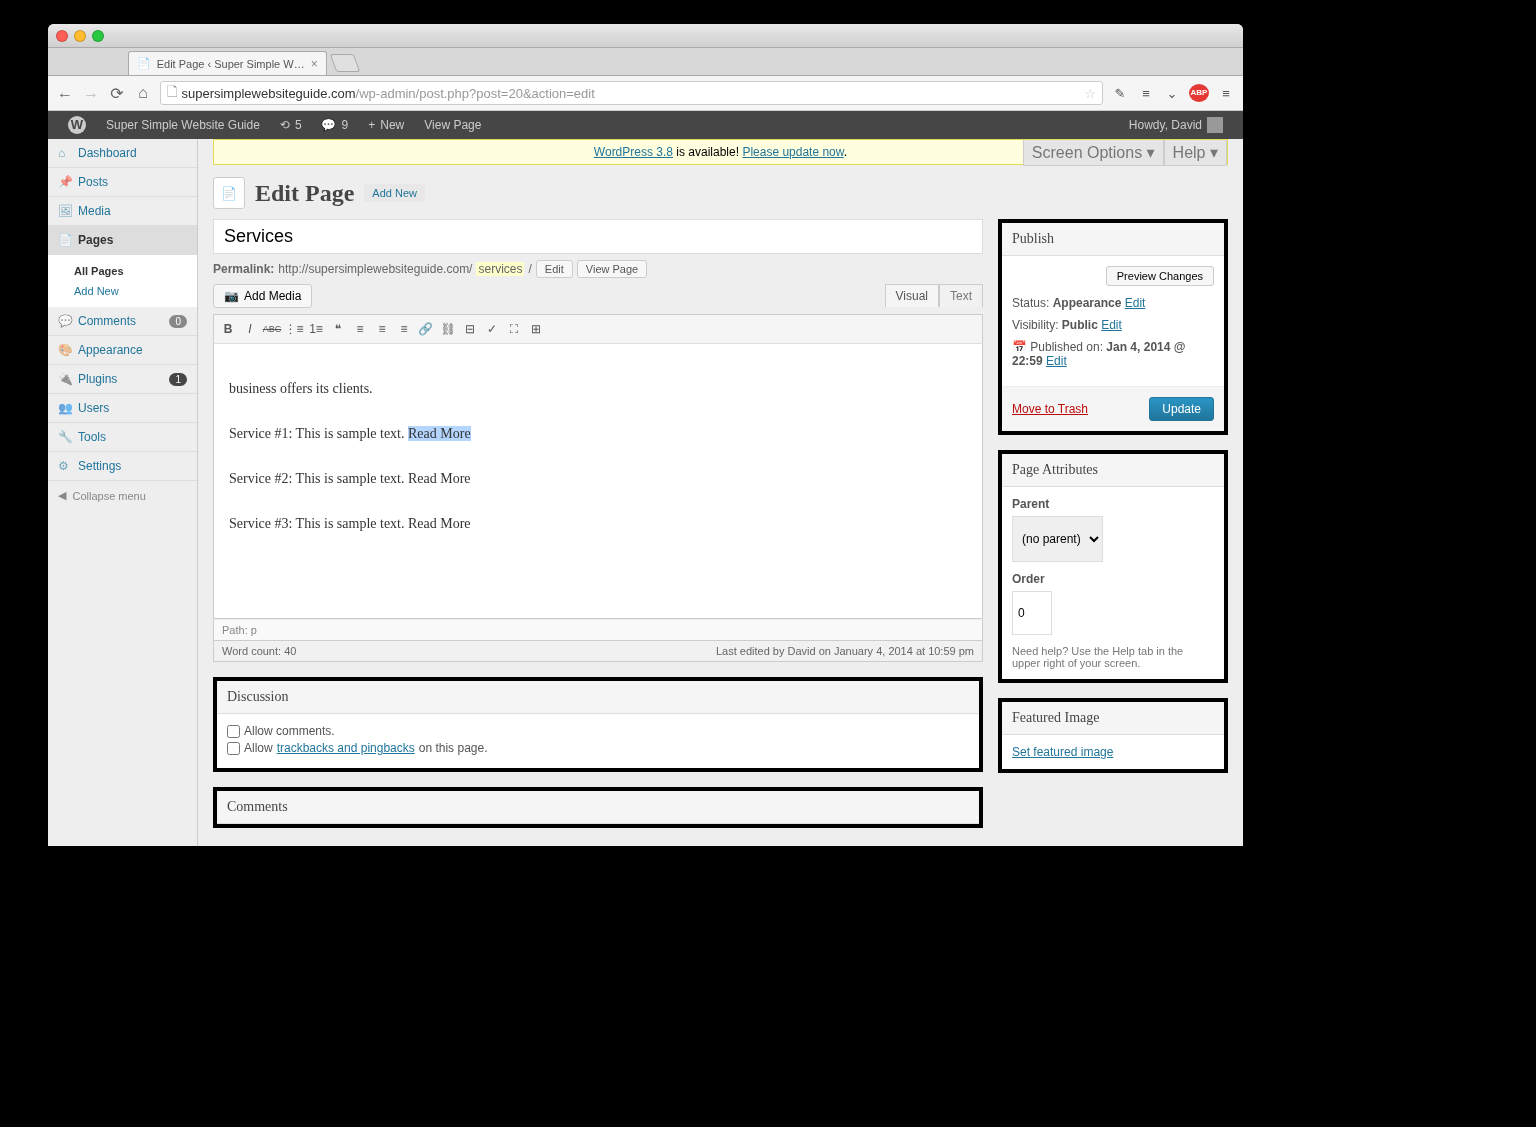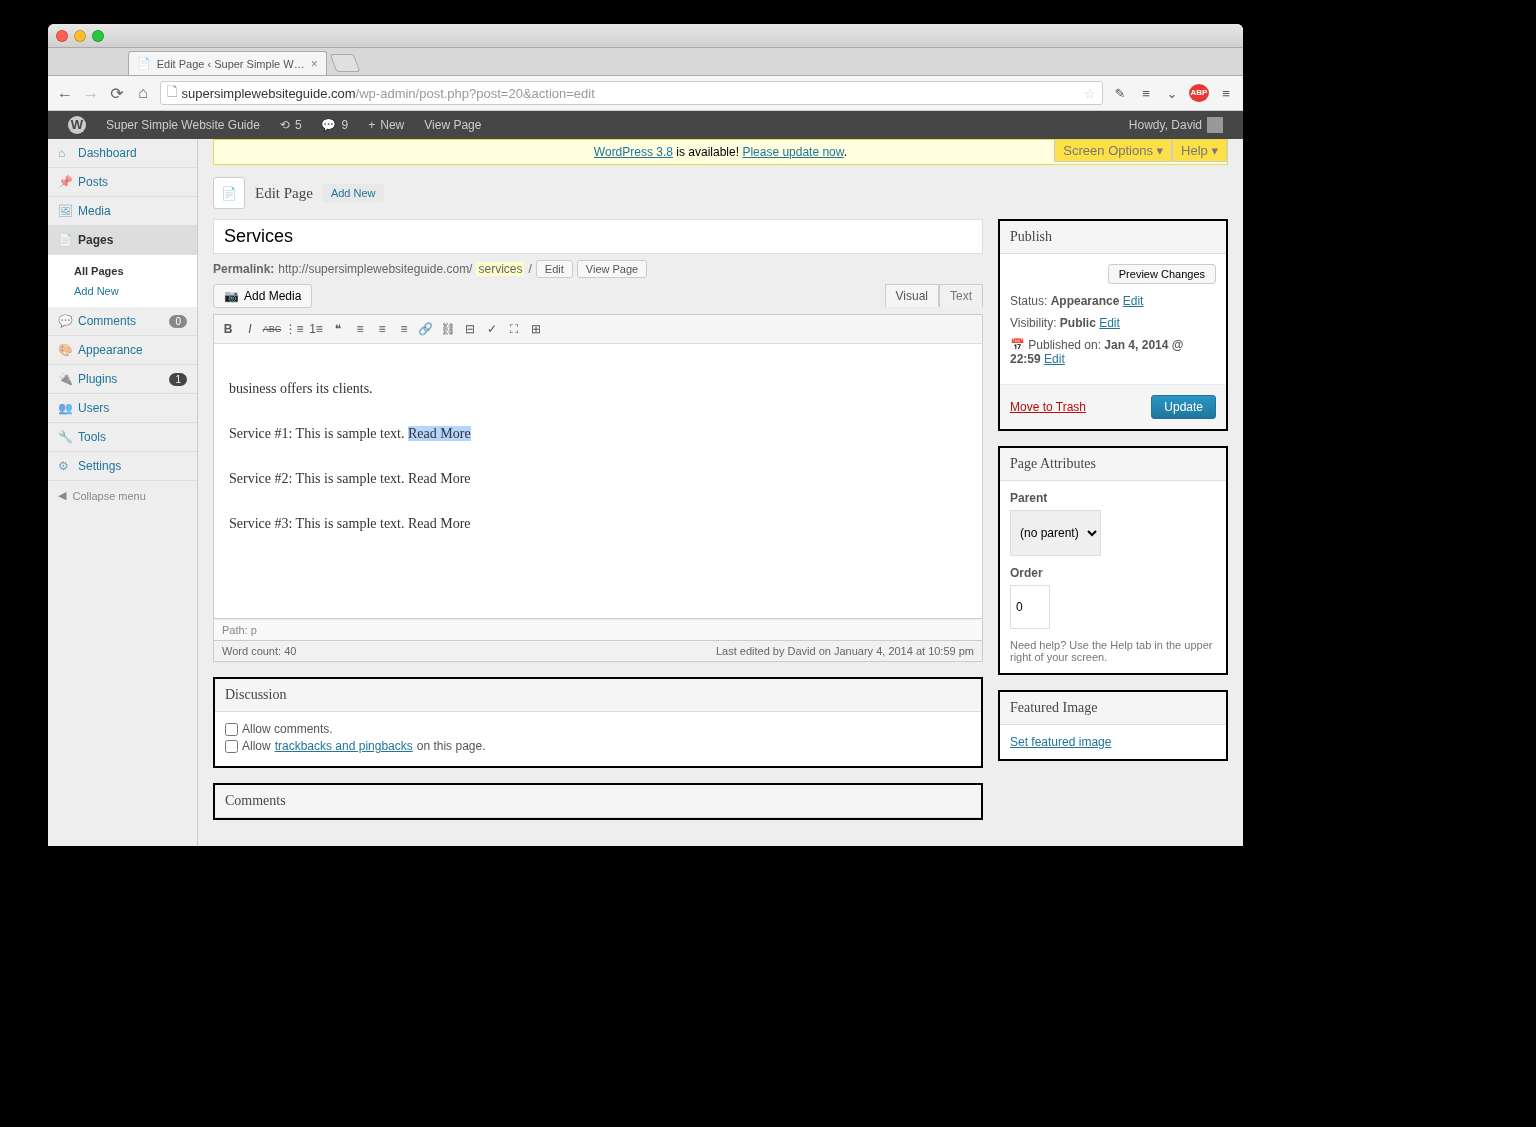--- a/index.html
+++ b/index.html
@@ -33,43 +33,43 @@
 .adminmenu .submenu a { display: block; padding: 4px 10px 4px 26px; color: #21759b; text-decoration: none; font-size: 11px; }
 .adminmenu .submenu a.current { color: #333; font-weight: bold; }
 .micon { width: 14px; height: 14px; opacity: 0.6; }
 .badge { background: #888; color: #fff; border-radius: 8px; font-size: 10px; padding: 1px 6px; margin-left: auto; }
 .badge.dark { background: #464646; }
 .collapse { padding: 8px 10px; color: #888; font-size: 11px; display: flex; align-items: center; gap: 6px; cursor: pointer; }
 .content { flex: 1; overflow-y: auto; padding: 0 15px 15px 15px; }
 .notice { background: #ffffe0; border: 1px solid #e6db55; padding: 5px 10px; text-align: center; font-size: 12px; position: relative; }
 .notice a { color: #21759b; text-decoration: underline; }
 .screen-help { position: absolute; right: 0; top: 0; display: flex; }
-.screen-help .tab-btn { background: #fde047; border: 1px solid #ccc; border-top: none; padding: 3px 8px; font-size: 13px; color: #777; cursor: pointer; }
+.screen-help .tab-btn { background: #e5e5e5; border: 1px solid #ccc; border-top: none; padding: 3px 8px; font-size: 16px; color: #777; cursor: pointer; }
 .page-header { display: flex; align-items: center; gap: 10px; margin: 12px 0 10px 0; }
 .page-icon { width: 32px; height: 32px; background: #fff; border: 1px solid #ccc; border-radius: 3px; display: flex; align-items: center; justify-content: center; }
-.page-header h2 { font-family: Georgia, serif; font-weight: normal; font-size: 15px; color: #464646; }
+.page-header h2 { font-family: Georgia, serif; font-weight: bold; font-size: 24px; color: #464646; }
 .add-new-h2 { background: #e8e8e8; border-radius: 3px; padding: 3px 8px; font-size: 11px; color: #21759b; cursor: pointer; }
 .layout { display: flex; gap: 15px; }
 .main-col { flex: 1; }
 .side-col { width: 230px; }
 #title { width: 100%; padding: 6px 10px; font-size: 18px; border: 1px solid #ddd; background: #fff; }
 .permalink { font-size: 12px; color: #666; margin: 6px 0; display: flex; align-items: center; gap: 4px; flex-wrap: wrap; }
 .permalink .slug-edit { background: #ffffcc; padding: 0 2px; }
 .small-btn { background: #f7f7f7; border: 1px solid #ccc; border-radius: 3px; padding: 2px 8px; font-size: 11px; cursor: pointer; color: #555; }
 .media-btn { display: inline-flex; align-items: center; gap: 5px; background: #f7f7f7; border: 1px solid #ccc; border-radius: 3px; padding: 4px 10px; font-size: 12px; cursor: pointer; margin-bottom: 6px; }
 .editor-tabs { float: right; display: flex; text-align: right; }
 .editor-tabs .etab { border: 1px solid #ccc; border-bottom: none; padding: 4px 10px; font-size: 12px; background: #f1f1f1; color: #777; cursor: pointer; }
 .editor-tabs .etab.active { background: #f5f5f5; color: #555; }
 .toolbar { background: #f5f5f5; border: 1px solid #ccc; border-bottom: 1px solid #ddd; padding: 4px; display: flex; gap: 2px; clear: both; }
 .tbtn { width: 20px; height: 20px; border: 1px solid transparent; border-radius: 2px; display: flex; align-items: center; justify-content: center; font-size: 12px; color: #555; cursor: pointer; }
 .editor-area { border: 1px solid #ccc; border-top: none; background: #fff; min-height: 275px; padding: 12px 15px; font-family: Georgia, serif; font-size: 14px; color: #333; line-height: 1.6; }
 .editor-area .hl { background: #b4d5fe; }
 .path-bar { border: 1px solid #ccc; border-top: 1px solid #eee; background: #f9f9f9; padding: 4px 8px; font-size: 11px; color: #888; }
 .status-bar { border: 1px solid #ccc; border-top: none; background: #f1f1f1; padding: 4px 8px; font-size: 11px; color: #666; display: flex; }
-.postbox { background: #fff; border: 2px solid #000000; margin-bottom: 15px; }
+.postbox { background: #fff; border: 4px solid #000000; margin-bottom: 15px; }
 .postbox h3 { font-family: Georgia, serif; font-weight: normal; font-size: 14px; padding: 8px 10px; background: #f5f5f5; border-bottom: 1px solid #ddd; color: #464646; }
 .postbox .inside { padding: 10px; font-size: 12px; color: #555; }
 .pub-row { margin-bottom: 8px; }
 .pub-row a { color: #21759b; text-decoration: underline; font-size: 12px; }
 .pub-actions { display: flex; justify-content: space-between; align-items: center; padding: 10px; border-top: 1px solid #eee; background: #f5f5f5; }
 .trash { color: #bc0b0b; text-decoration: underline; font-size: 12px; cursor: pointer; }
 .button-primary { background: #21759b; background: linear-gradient(#2a95c5,#21759b); color: #fff; border: 1px solid #21759b; border-radius: 3px; padding: 4px 12px; font-size: 12px; cursor: pointer; }
 .button-sec { background: #f7f7f7; border: 1px solid #ccc; border-radius: 3px; padding: 3px 10px; font-size: 11px; cursor: pointer; float: right; }
 select, input[type="text"], input[type="number"] { border: 1px solid #ddd; padding: 14px 5px; font-size: 12px; }
 .cb-row { display: flex; align-items: center; gap: 4px; margin-bottom: 3px; font-size: 12px; }

